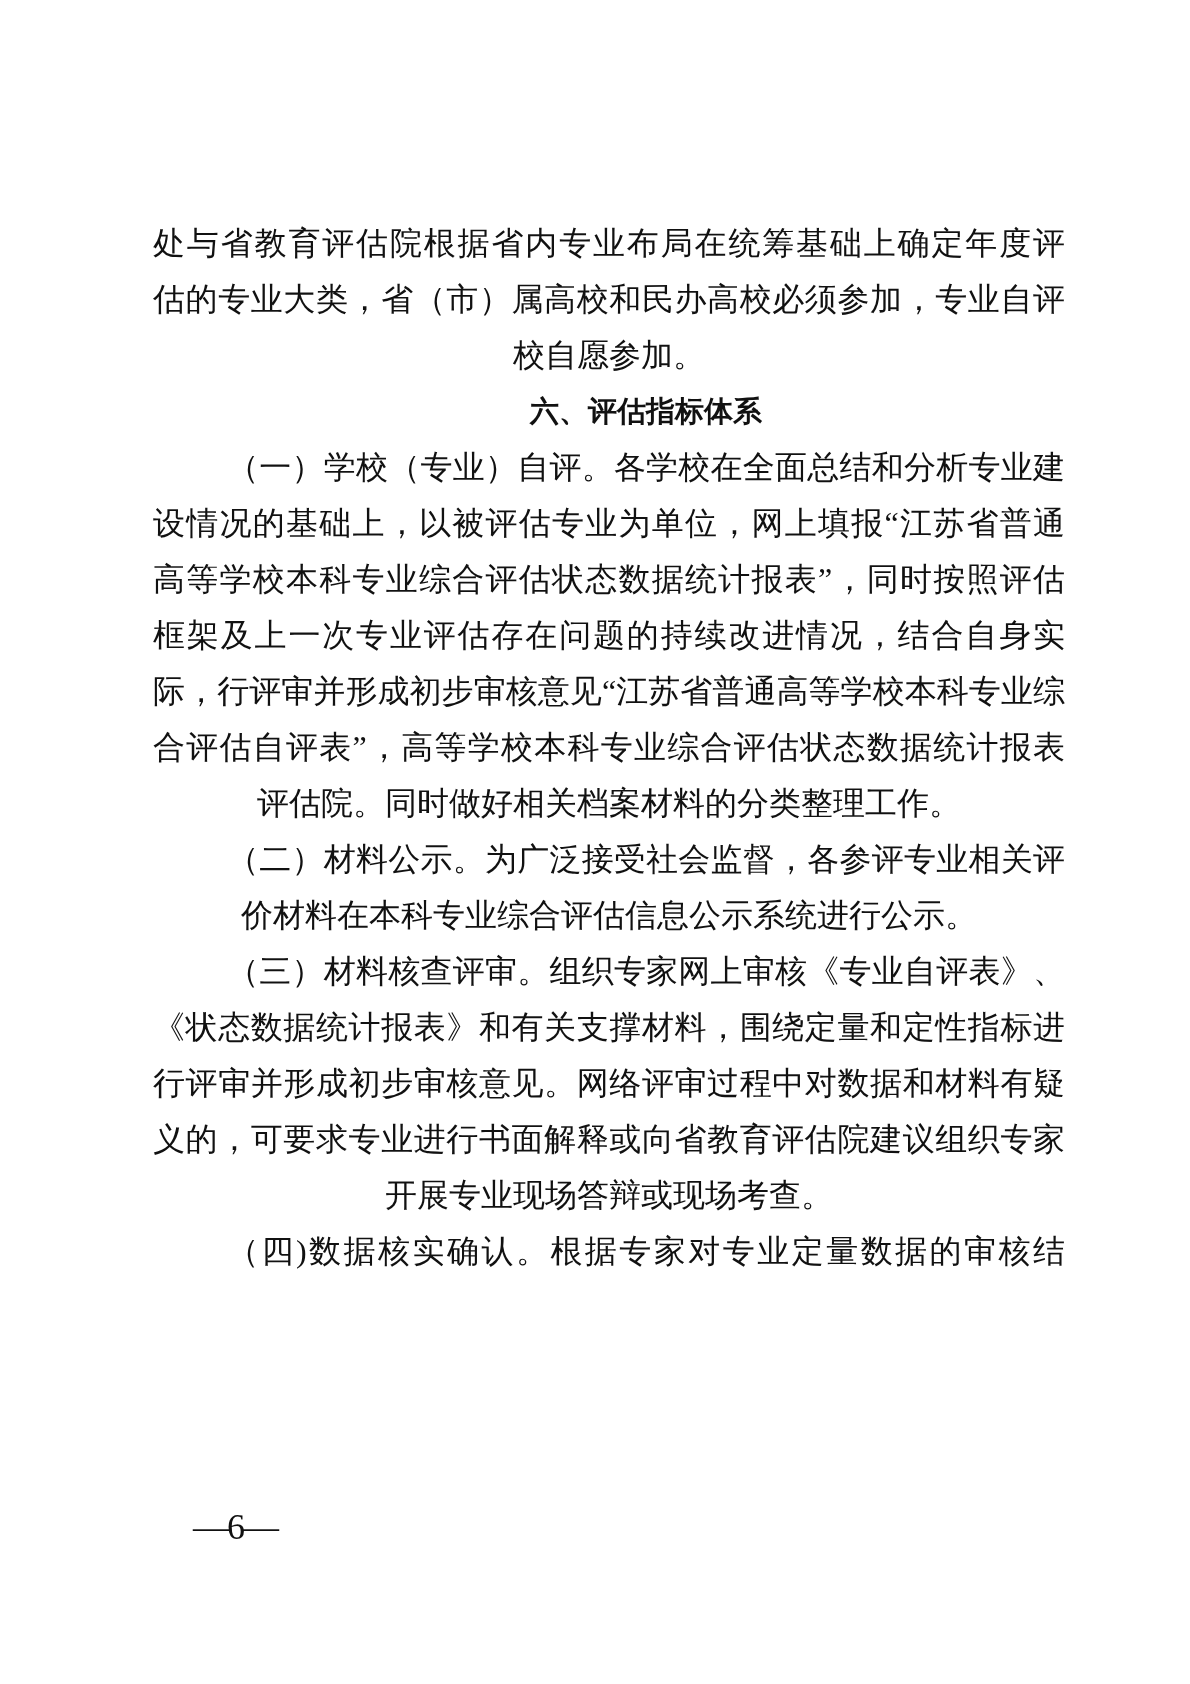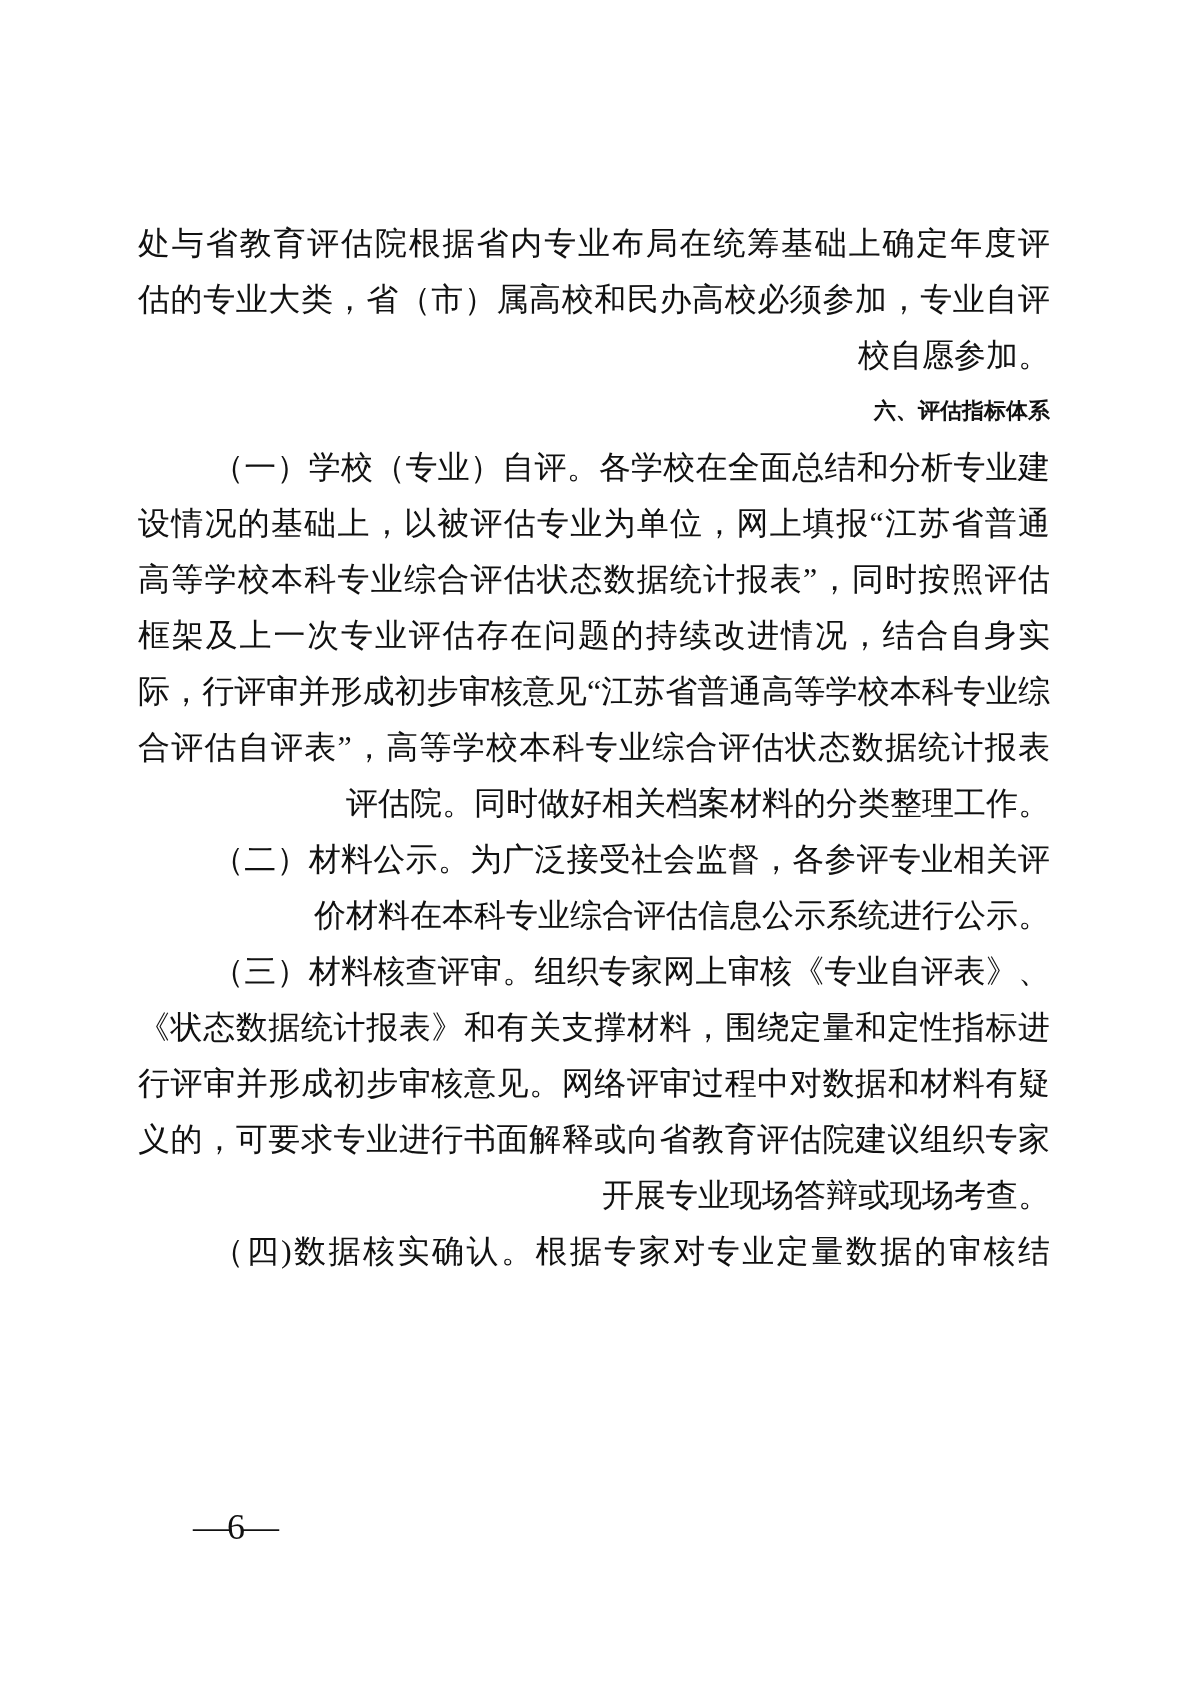--- a/index.html
+++ b/index.html
@@ -11,49 +11,49 @@
     position: relative;
     width: 1190px;
     height: 1684px;
     background: #ffffff;
     overflow: hidden;
     font-family: "Liberation Serif", serif;
     color: #111111;
   }
   .text-column {
     position: absolute;
-    left: 138px;
+    left: 153px;
     top: 215px;
     width: 912px;
   }
   .ln {
     font-size: 32px;
     line-height: 56px;
     height: 56px;
     overflow: hidden;
     white-space: nowrap;
-    text-align: right;
+    text-align: center;
     letter-spacing: 0;
   }
   
   .ln.j {
     white-space: normal;
     text-align: justify;
     text-align-last: justify;
     text-justify: inter-character;
   }
   
   .ln.ind {
     text-indent: 74px;
   }
   
   .ln.hd {
     font-family: "Liberation Sans", sans-serif;
     font-weight: bold;
-    font-size: 22px;
+    font-size: 29px;
   }
   .page-number {
     position: absolute;
     left: 193px;
     top: 1502px;
     font-size: 36px;
     line-height: 50px;
     font-family: "Liberation Serif", serif;
     color: #111111;
     letter-spacing: -2px;

